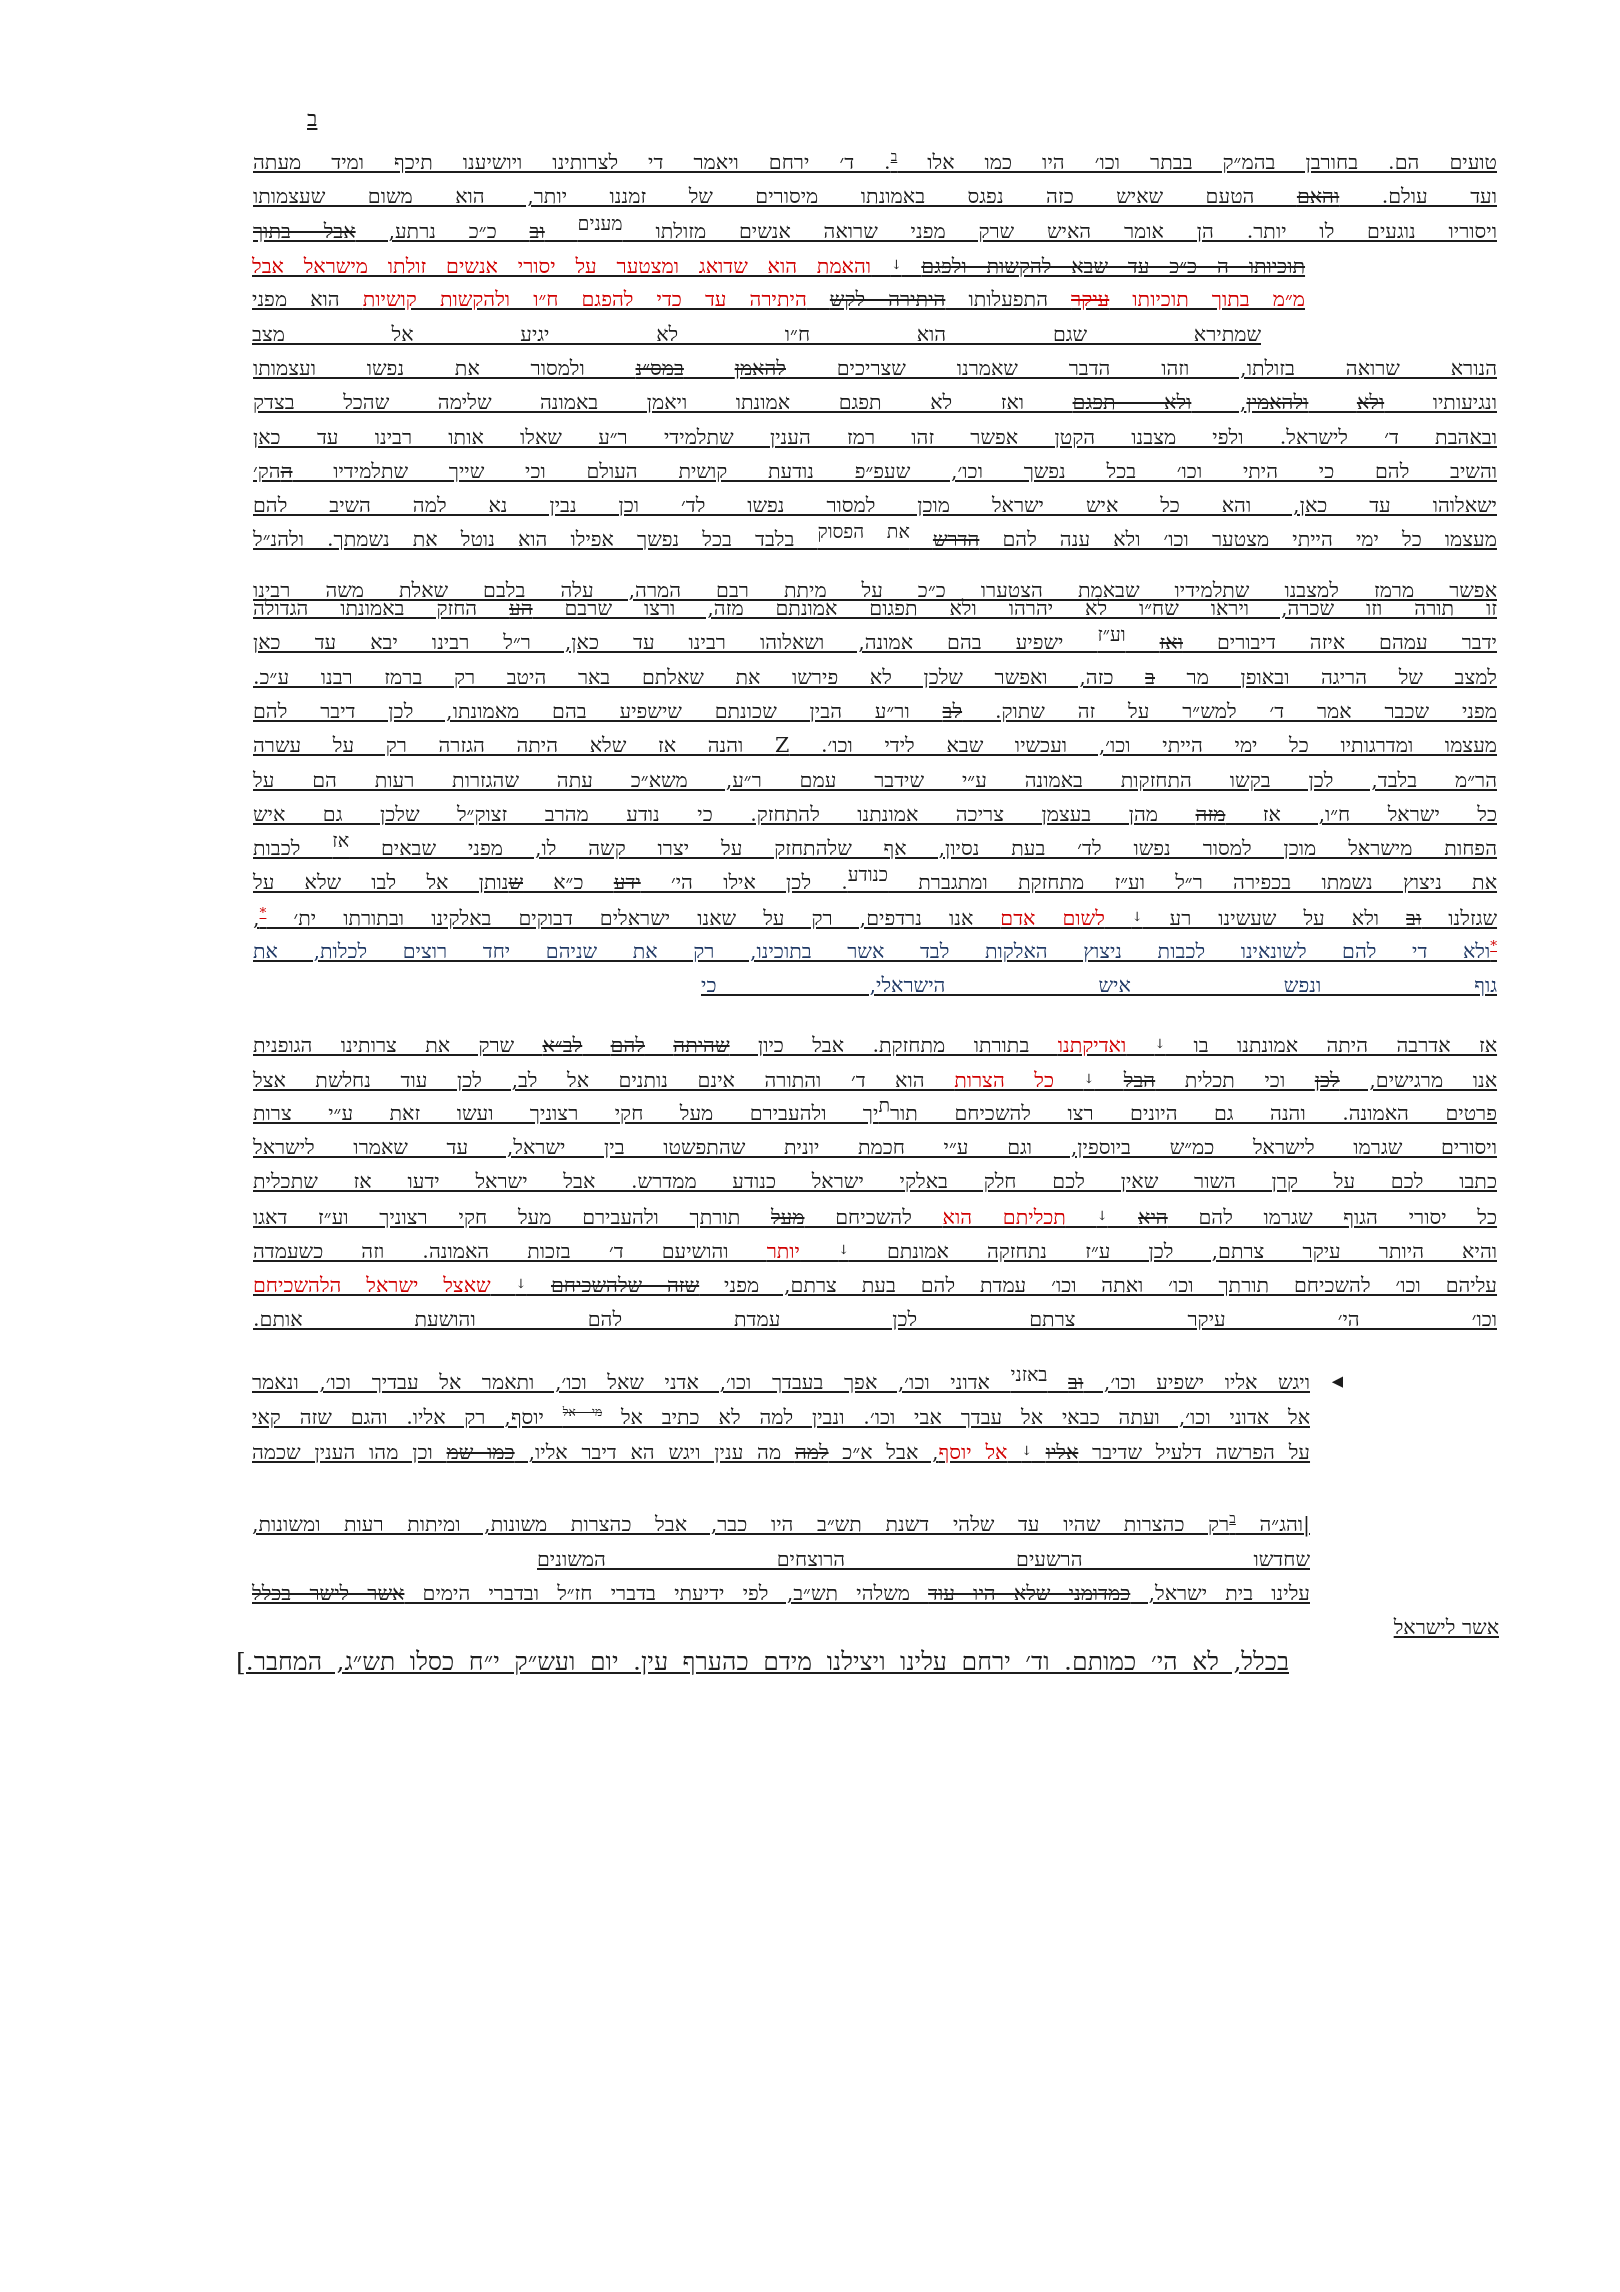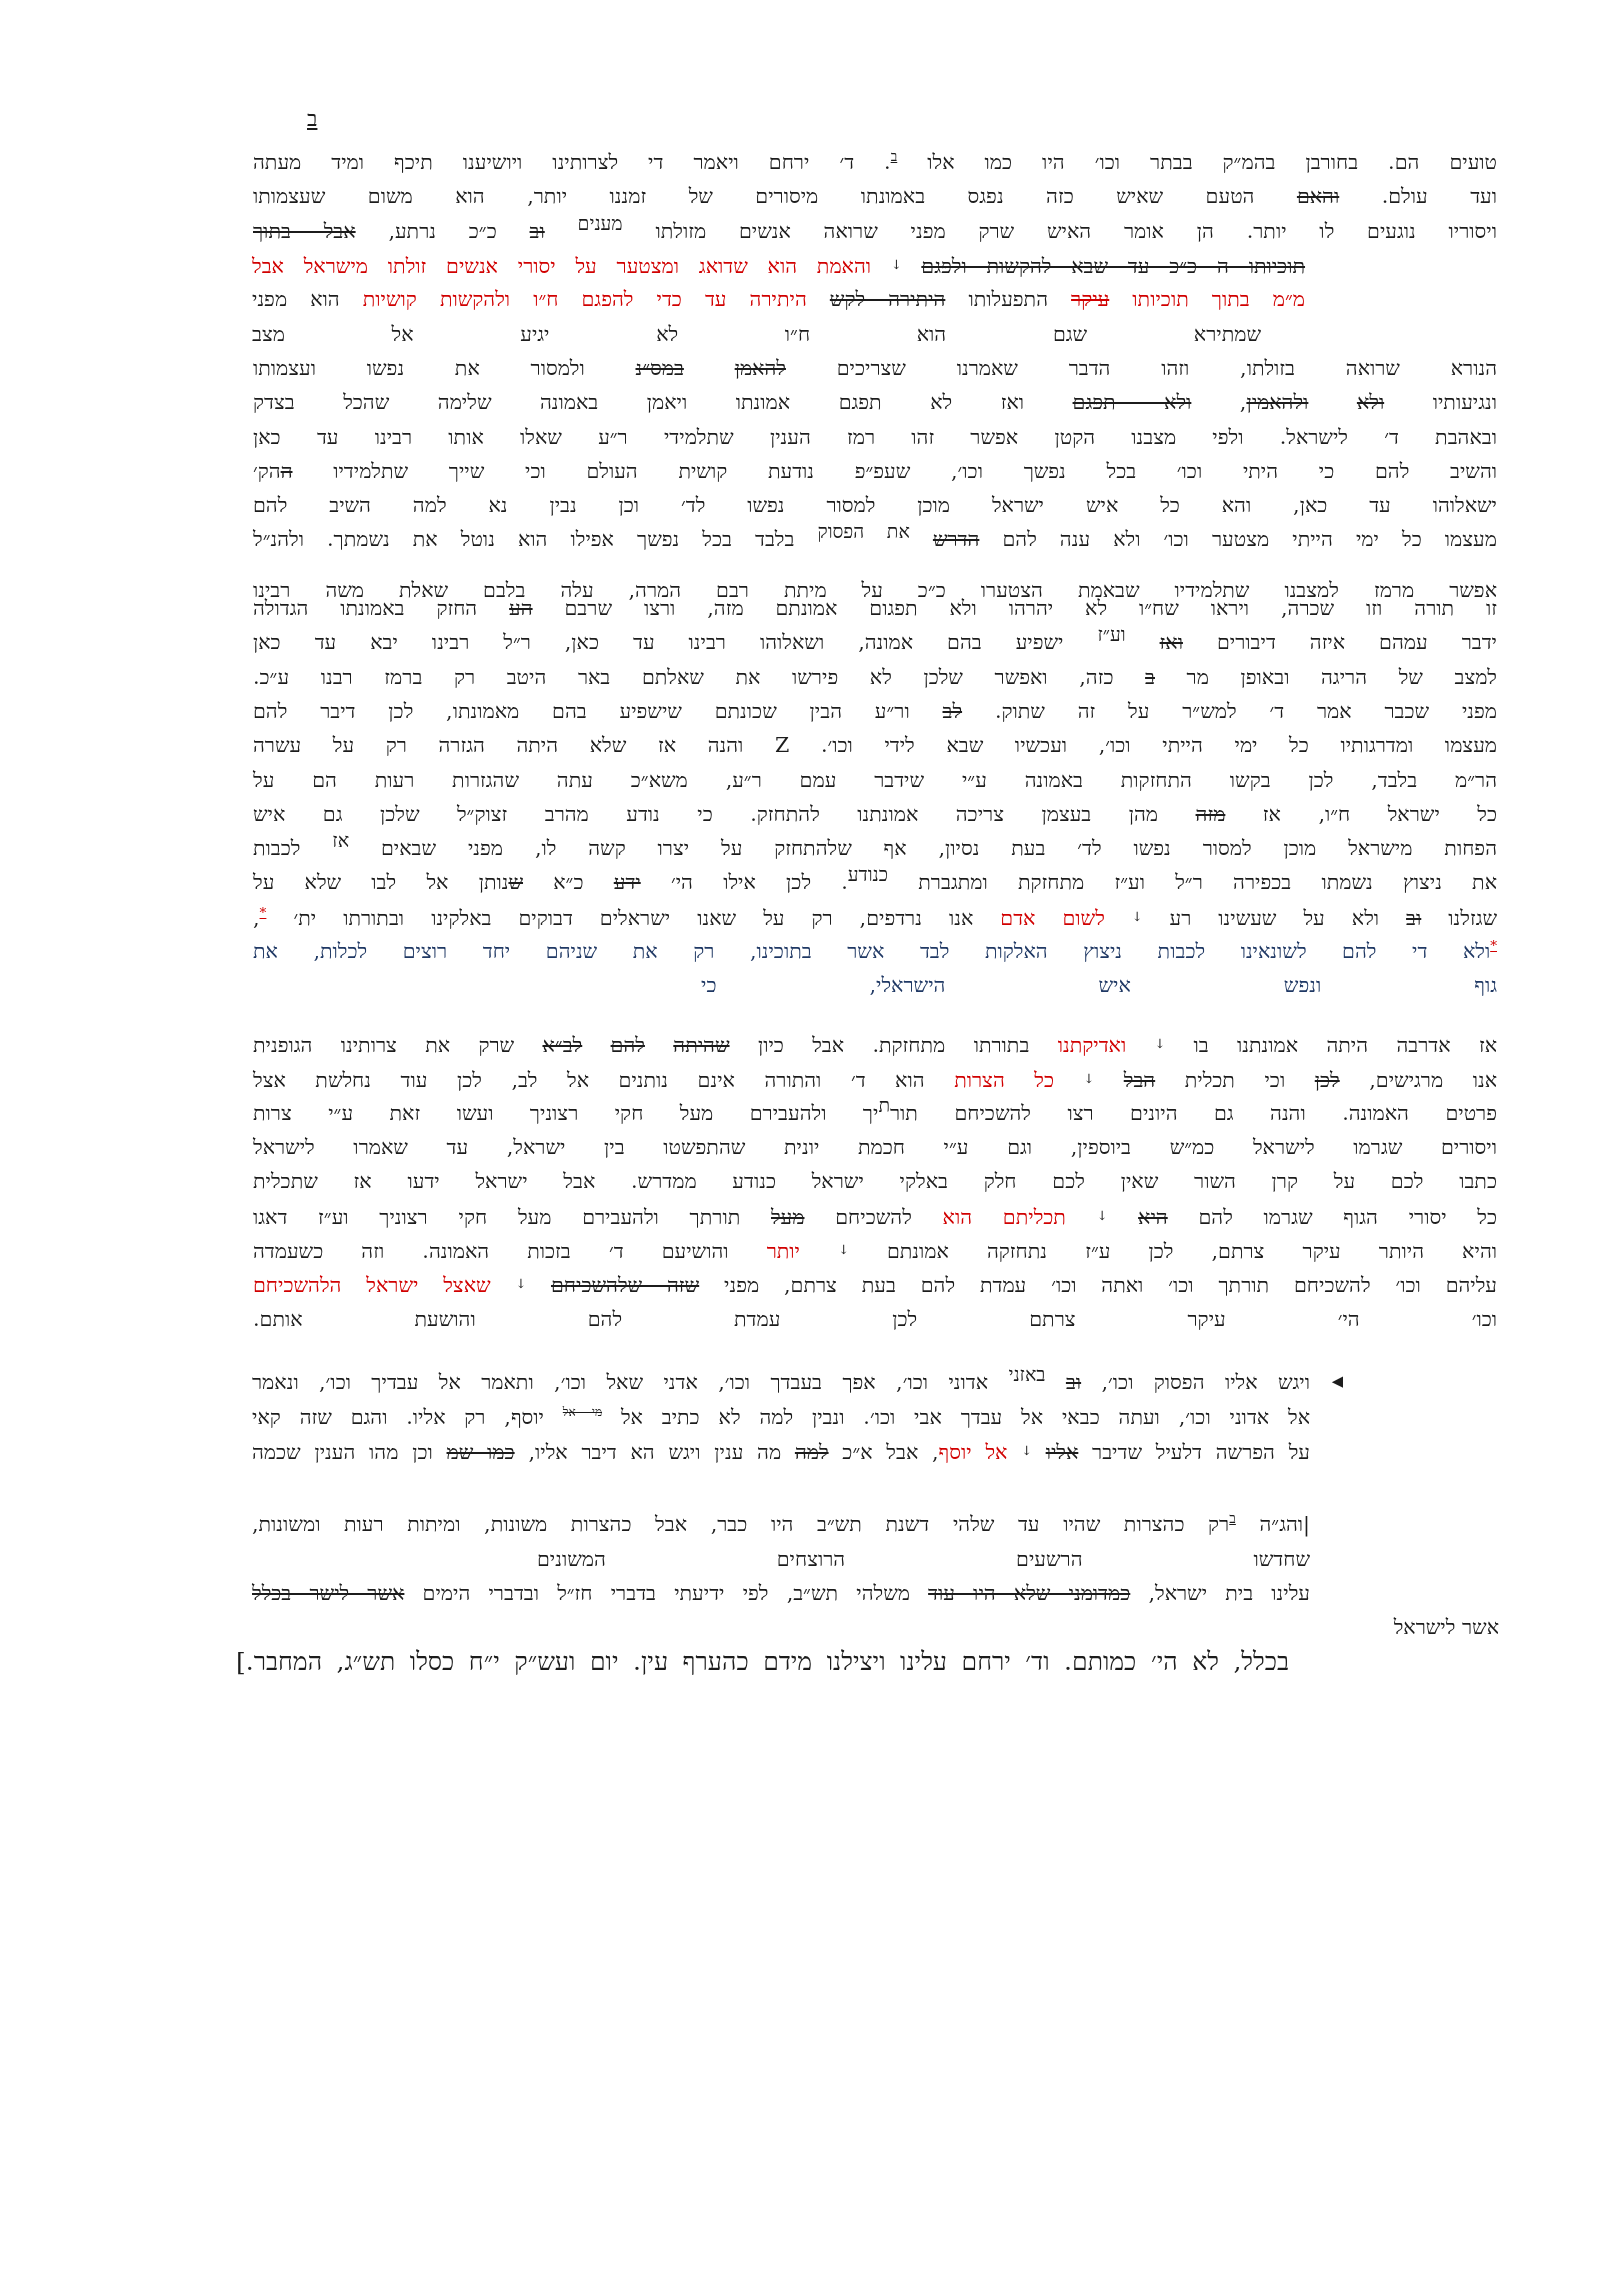--- a/index.html
+++ b/index.html
@@ -13,21 +13,21 @@
     --red:#d10000;
     --navy:#1f3864;
   }
   .page-number{
     position:absolute;left:307px;top:106px;
     font-size:21.6px;text-decoration:underline;color:var(--ink);
   }
   .line{
     position:absolute;direction:rtl;unicode-bidi:embed;
     font-size:20.6px;line-height:34px;color:var(--ink);
-    text-align:justify;text-align-last:justify;
+    text-align:justify;text-align-last:justify;text-decoration:underline;
   }
   .line.align-right{text-align:right;text-align-last:right;}
   .seg{white-space:pre-wrap;}
   .seg-n{color:inherit;}
   .seg-s{text-decoration:line-through;}
   .seg-r{color:var(--red);}
   .seg-rs{color:var(--red);text-decoration:line-through;}
   .seg-b{color:var(--navy);}
   .seg-sup{vertical-align:super;font-size:19px;line-height:0;}
   .seg-sups{vertical-align:super;font-size:12px;line-height:0;text-decoration:line-through;}
@@ -74,21 +74,21 @@
     <div class="line" style="top: 968px; right: 123px; width: 796px;"><span class="seg seg-b">גוף ונפש איש הישראלי, כי</span></div>
     <div class="line" style="top: 1027px; right: 123px; width: 1244px;"><span class="seg seg-n">אז אדרבה היתה אמונתנו בו </span><span class="seg seg-arr">↓</span><span class="seg seg-n"> </span><span class="seg seg-r">ואדיקתנו</span><span class="seg seg-n"> בתורתו מתחזקת. אבל כיון </span><span class="seg seg-s">שהיתה</span><span class="seg seg-n"> </span><span class="seg seg-s">להם</span><span class="seg seg-n"> </span><span class="seg seg-s">לב״א</span><span class="seg seg-n"> שרק את צרותינו הגופנית</span></div>
     <div class="line" style="top: 1062px; right: 123px; width: 1244px;"><span class="seg seg-n">אנו מרגישים, </span><span class="seg seg-s">לכן</span><span class="seg seg-n"> וכי תכלית </span><span class="seg seg-s">הבל</span><span class="seg seg-n"> </span><span class="seg seg-arr">↓</span><span class="seg seg-n"> </span><span class="seg seg-r">כל הצרות</span><span class="seg seg-n"> הוא ד׳ והתורה אינם נותנים אל לב, לכן עוד נחלשת אצל</span></div>
     <div class="line" style="top: 1096px; right: 123px; width: 1244px;"><span class="seg seg-n">פרטים האמונה. והנה גם היונים רצו להשכיחם תור</span><span class="seg seg-sup">ת</span><span class="seg seg-n">יך ולהעבירם מעל חקי רצוניך ועשו זאת ע״י צרות</span></div>
     <div class="line" style="top: 1130px; right: 123px; width: 1244px;"><span class="seg seg-n">ויסורים שגרמו לישראל כמ״ש ביוספין, וגם ע״י חכמת יונית שהתפשטו בין ישראל, עד שאמרו לישראל</span></div>
     <div class="line" style="top: 1164px; right: 123px; width: 1244px;"><span class="seg seg-n">כתבו לכם על קרן השור שאין לכם חלק באלקי ישראל כנודע ממדרש. אבל ישראל ידעו אז שתכלית</span></div>
     <div class="line" style="top: 1199px; right: 123px; width: 1244px;"><span class="seg seg-n">כל יסורי הגוף שגרמו להם </span><span class="seg seg-s">היא</span><span class="seg seg-n"> </span><span class="seg seg-arr">↓</span><span class="seg seg-n"> </span><span class="seg seg-r">תכליתם הוא</span><span class="seg seg-n"> להשכיחם </span><span class="seg seg-s">מעל</span><span class="seg seg-n"> תורתך ולהעבירם מעל חקי רצוניך וע״ז דאגו</span></div>
     <div class="line" style="top: 1233px; right: 123px; width: 1244px;"><span class="seg seg-n">והיא היותר עיקר צרתם, לכן ע״ז נתחזקה אמונתם </span><span class="seg seg-arr">↓</span><span class="seg seg-n"> </span><span class="seg seg-r">יותר</span><span class="seg seg-n"> והושיעם ד׳ בזכות האמונה. וזה כשעמדה</span></div>
     <div class="line" style="top: 1267px; right: 123px; width: 1244px;"><span class="seg seg-n">עליהם וכו׳ להשכיחם תורתך וכו׳ ואתה וכו׳ עמדת להם בעת צרתם, מפני </span><span class="seg seg-s">שזה שלהשכיחם</span><span class="seg seg-n"> </span><span class="seg seg-arr">↓</span><span class="seg seg-n"> </span><span class="seg seg-r">שאצל ישראל הלהשכיחם</span></div>
     <div class="line" style="top: 1302px; right: 123px; width: 1244px;"><span class="seg seg-n">וכו׳ הי׳ עיקר צרתם לכן עמדת להם והושעת אותם.</span></div>
-    <div class="line" style="top: 1365px; right: 310px; width: 1058px;"><span class="seg seg-n">ויגש אליו הפסוק וכו׳, </span><span class="seg seg-s">וב</span><span class="seg seg-n"> </span><span class="seg seg-sup">באזני</span><span class="seg seg-n"> אדוני וכו׳, אפך בעבדך וכו׳, אדני שאל וכו׳, ותאמר אל עבדיך וכו׳, ונאמר</span></div>
+    <div class="line" style="top: 1365px; right: 310px; width: 1058px;"><span class="seg seg-n">ויגש אליו ישפיע וכו׳, </span><span class="seg seg-s">וב</span><span class="seg seg-n"> </span><span class="seg seg-sup">באזני</span><span class="seg seg-n"> אדוני וכו׳, אפך בעבדך וכו׳, אדני שאל וכו׳, ותאמר אל עבדיך וכו׳, ונאמר</span></div>
     <div class="line" style="top: 1400px; right: 310px; width: 1058px;"><span class="seg seg-n">אל אדוני וכו׳, ועתה כבאי אל עבדך אבי וכו׳. ונבין למה לא כתיב אל </span><span class="seg seg-sups">מי אל</span><span class="seg seg-n"> יוסף, רק אליו. והגם שזה קאי</span></div>
     <div class="line" style="top: 1434px; right: 310px; width: 1058px;"><span class="seg seg-n">על הפרשה דלעיל שדיבר </span><span class="seg seg-s">אליו</span><span class="seg seg-n"> </span><span class="seg seg-arr">↓</span><span class="seg seg-n"> </span><span class="seg seg-r">אל יוסף</span><span class="seg seg-n">, אבל א״כ </span><span class="seg seg-s">למה</span><span class="seg seg-n"> מה ענין ויגש הא דיבר אליו, </span><span class="seg seg-s">כמו שמ</span><span class="seg seg-n"> וכן מהו הענין שכמה</span></div>
     <div class="line" style="top: 1507px; right: 310px; width: 1058px;"><span class="seg seg-n">|והג״ה </span><span class="seg seg-supu">ב</span><span class="seg seg-n">רק כהצרות שהיו עד שלהי דשנת תש״ב היו כבר, אבל כהצרות משונות, ומיתות רעות ומשונות,</span></div>
     <div class="line" style="top: 1542px; right: 310px; width: 773px;"><span class="seg seg-n">שחדשו הרשעים הרוצחים המשונים</span></div>
     <div class="line" style="top: 1576px; right: 310px; width: 1058px;"><span class="seg seg-n">עלינו בית ישראל, </span><span class="seg seg-s">כמדומני שלא היו עוד</span><span class="seg seg-n"> משלהי תש״ב, לפי ידיעתי בדברי חז״ל ובדברי הימים </span><span class="seg seg-s">אשר לישר בכלל</span></div>
     <div class="line align-right" style="top: 1610px; right: 121px;"><span class="seg seg-n">אשר לישראל</span></div>
     <div class="line" style="top: 1645px; right: 331px; width: 1053px; font-size: 25px;"><span class="seg seg-n">בכלל, לא הי׳ כמותם. וד׳ ירחם עלינו ויצילנו מידם כהערף עין. יום ועש״ק י״ח כסלו תש״ג, המחבר.]</span></div>
   </div>
 
 

